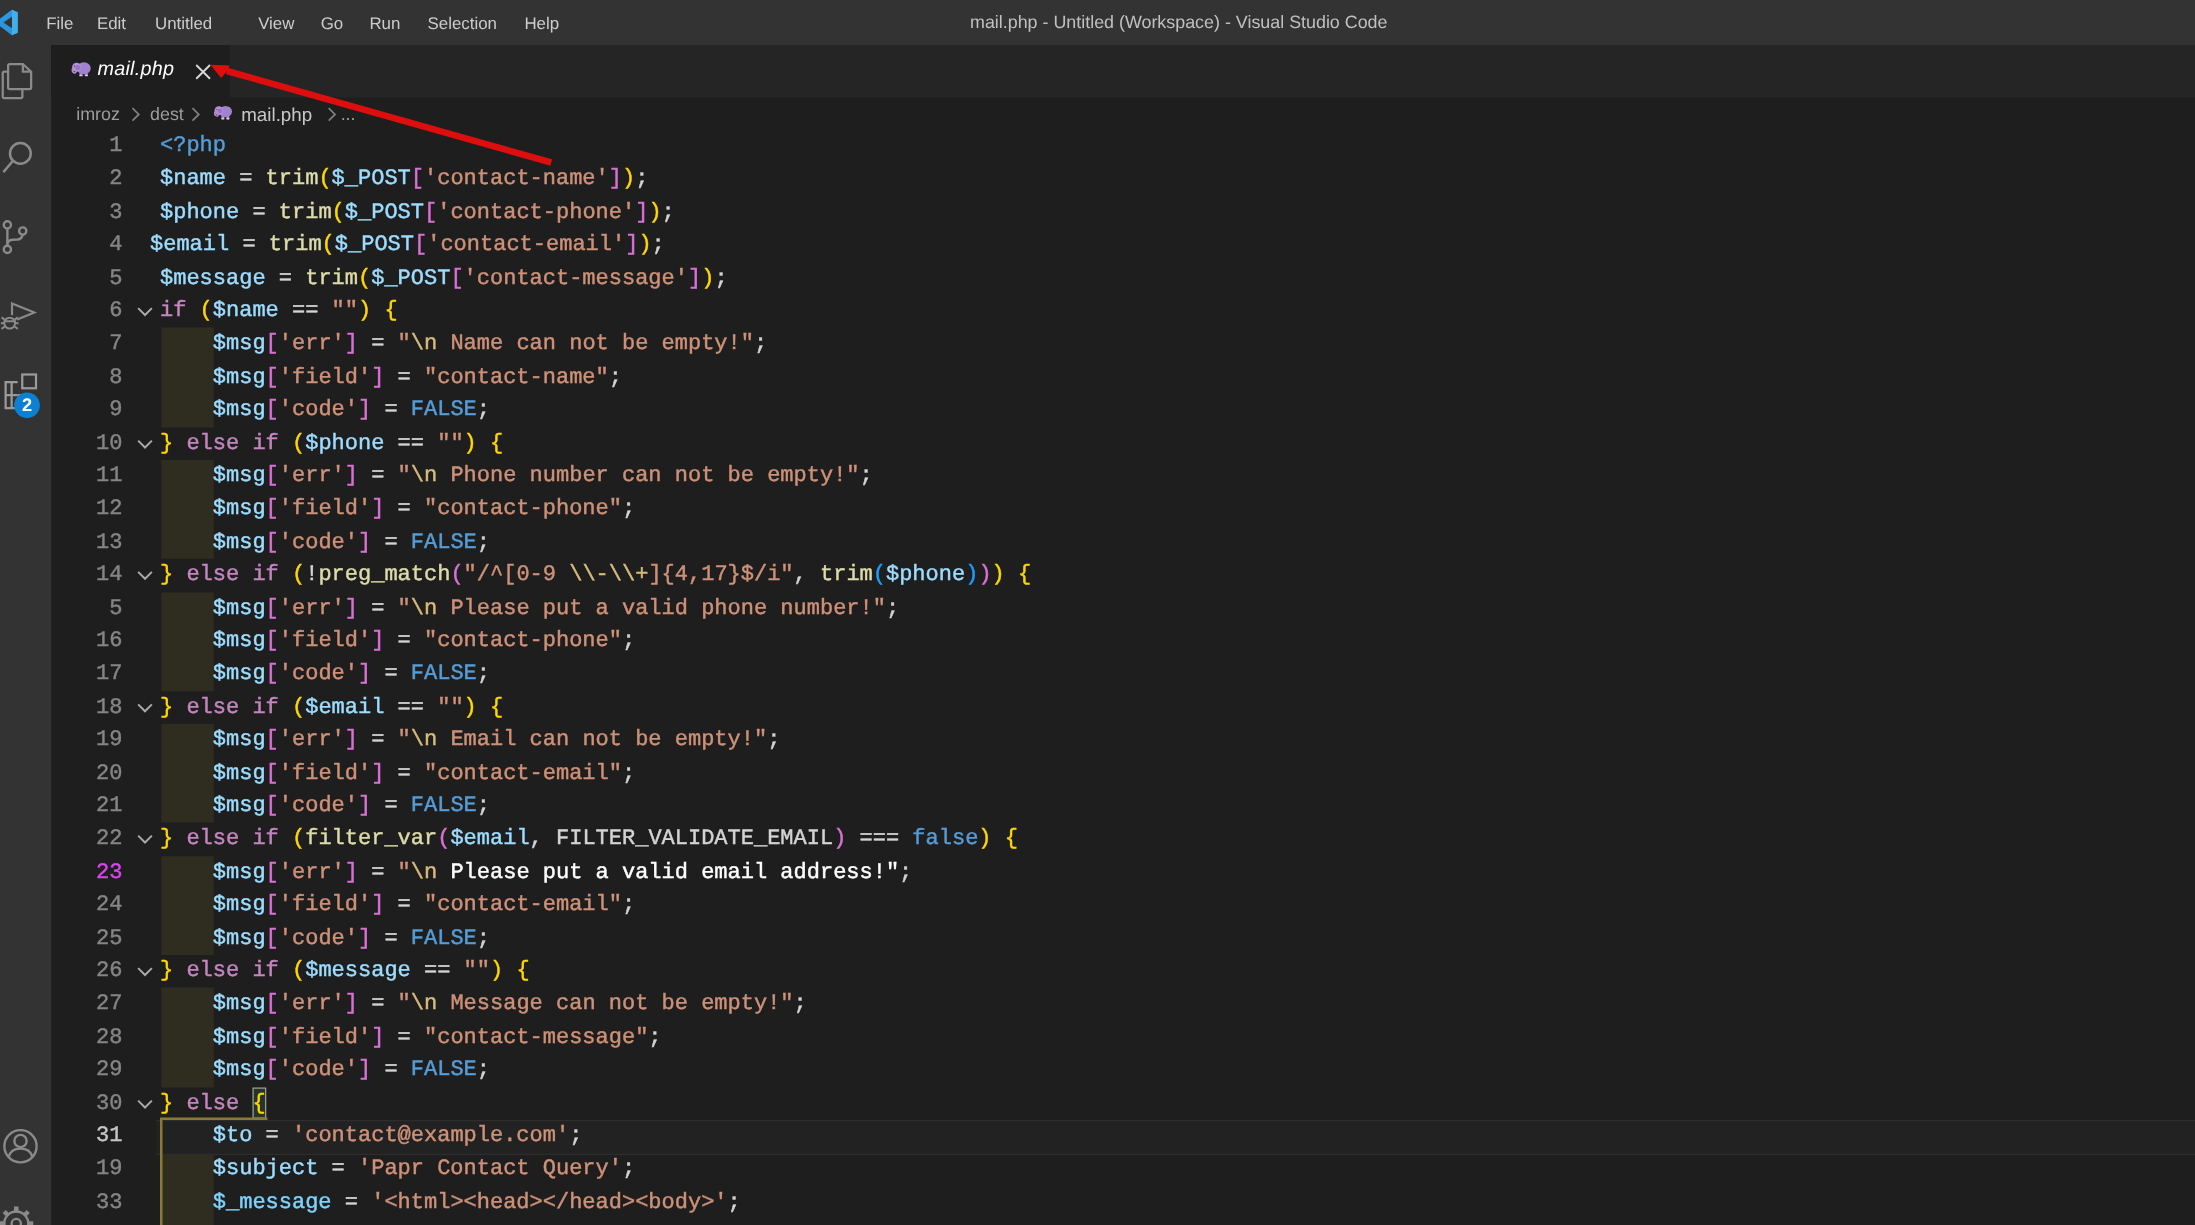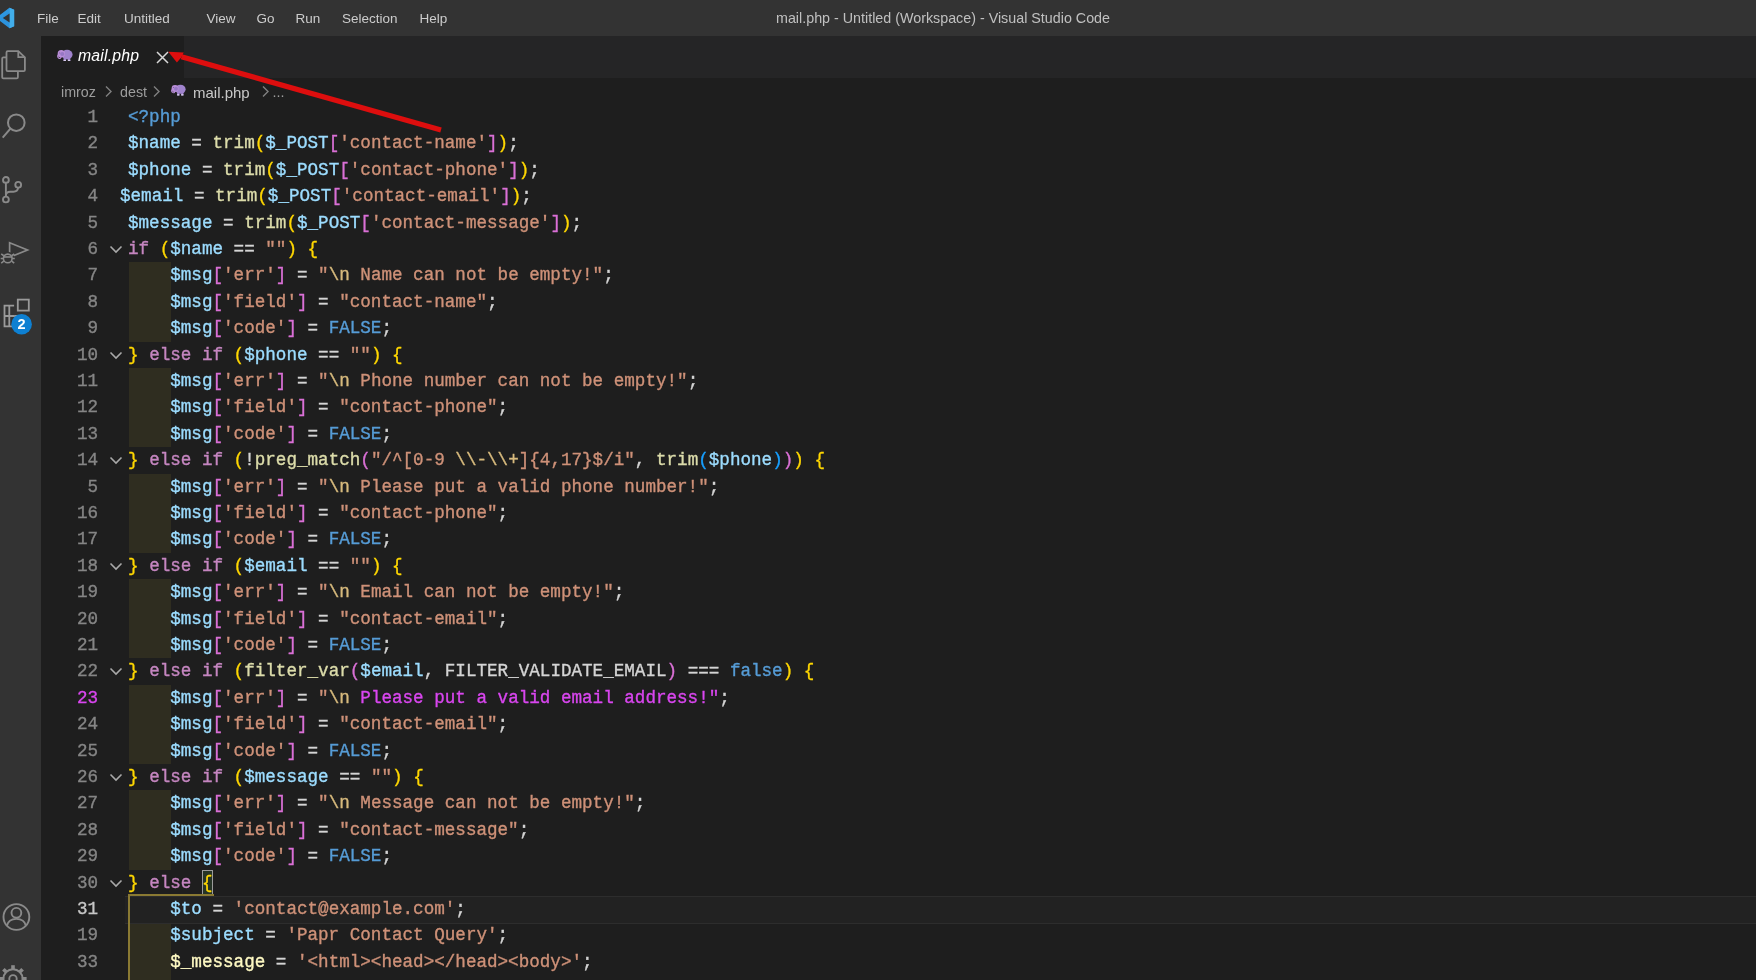--- a/index.html
+++ b/index.html
@@ -199,21 +199,21 @@
 <div class="abs num" style="left:56px;top:605.5999999999999px;color:#858585">20</div>
 <div class="abs code" style="left:128.0px;top:605.5999999999999px">    <i style="color:#9cdcfe">$msg</i><i style="color:#da70d6">[</i><i style="color:#ce9178">'field'</i><i style="color:#da70d6">]</i><i style="color:#d4d4d4"> = </i><i style="color:#ce9178">"contact-email"</i><i style="color:#d4d4d4">;</i></div>
 <div class="abs num" style="left:56px;top:632.0px;color:#858585">21</div>
 <div class="abs code" style="left:128.0px;top:632.0px">    <i style="color:#9cdcfe">$msg</i><i style="color:#da70d6">[</i><i style="color:#ce9178">'code'</i><i style="color:#da70d6">]</i><i style="color:#d4d4d4"> = </i><i style="color:#569cd6">FALSE</i><i style="color:#d4d4d4">;</i></div>
 <div class="abs num" style="left:56px;top:658.4px;color:#858585">22</div>
 <svg class="abs" style="left:109px;top:667.4px" width="14" height="9" viewBox="0 0 14 9">
     <path d="M1.5 1.5 L7 7 L12.5 1.5" stroke="#a9a9a9" stroke-width="1.6" fill="none"></path>
   </svg>
 <div class="abs code" style="left:128.0px;top:658.4px"><i style="color:#ffd700">}</i><i style="color:#d4d4d4"> </i><i style="color:#c586c0">else</i><i style="color:#d4d4d4"> </i><i style="color:#c586c0">if</i><i style="color:#d4d4d4"> </i><i style="color:#ffd700">(</i><i style="color:#dcdcaa">filter_var</i><i style="color:#da70d6">(</i><i style="color:#9cdcfe">$email</i><i style="color:#d4d4d4">, FILTER_VALIDATE_EMAIL</i><i style="color:#da70d6">)</i><i style="color:#d4d4d4"> === </i><i style="color:#569cd6">false</i><i style="color:#ffd700">)</i><i style="color:#d4d4d4"> </i><i style="color:#ffd700">{</i></div>
 <div class="abs num" style="left:56px;top:684.8px;color:#d946ef">23</div>
-<div class="abs code" style="left:128.0px;top:684.8px">    <i style="color:#9cdcfe">$msg</i><i style="color:#da70d6">[</i><i style="color:#ce9178">'err'</i><i style="color:#da70d6">]</i><i style="color:#d4d4d4"> = </i><i style="color:#ce9178">"</i><i style="color:#d7ba7d">\n</i><i style="color:#d946ef"> Please put a valid email address!"</i><i style="color:#d4d4d4">;</i></div>
+<div class="abs code" style="left:128.0px;top:684.8px">    <i style="color:#9cdcfe">$msg</i><i style="color:#da70d6">[</i><i style="color:#ce9178">'err'</i><i style="color:#da70d6">]</i><i style="color:#d4d4d4"> = </i><i style="color:#ce9178">"</i><i style="color:#d7ba7d">\n</i><i style="color:#ffffff"> Please put a valid email address!"</i><i style="color:#d4d4d4">;</i></div>
 <div class="abs num" style="left:56px;top:711.1999999999999px;color:#858585">24</div>
 <div class="abs code" style="left:128.0px;top:711.1999999999999px">    <i style="color:#9cdcfe">$msg</i><i style="color:#da70d6">[</i><i style="color:#ce9178">'field'</i><i style="color:#da70d6">]</i><i style="color:#d4d4d4"> = </i><i style="color:#ce9178">"contact-email"</i><i style="color:#d4d4d4">;</i></div>
 <div class="abs num" style="left:56px;top:737.5999999999999px;color:#858585">25</div>
 <div class="abs code" style="left:128.0px;top:737.5999999999999px">    <i style="color:#9cdcfe">$msg</i><i style="color:#da70d6">[</i><i style="color:#ce9178">'code'</i><i style="color:#da70d6">]</i><i style="color:#d4d4d4"> = </i><i style="color:#569cd6">FALSE</i><i style="color:#d4d4d4">;</i></div>
 <div class="abs num" style="left:56px;top:764.0px;color:#858585">26</div>
 <svg class="abs" style="left:109px;top:773.0px" width="14" height="9" viewBox="0 0 14 9">
     <path d="M1.5 1.5 L7 7 L12.5 1.5" stroke="#a9a9a9" stroke-width="1.6" fill="none"></path>
   </svg>
 <div class="abs code" style="left:128.0px;top:764.0px"><i style="color:#ffd700">}</i><i style="color:#d4d4d4"> </i><i style="color:#c586c0">else</i><i style="color:#d4d4d4"> </i><i style="color:#c586c0">if</i><i style="color:#d4d4d4"> </i><i style="color:#ffd700">(</i><i style="color:#9cdcfe">$message</i><i style="color:#d4d4d4"> == </i><i style="color:#ce9178">""</i><i style="color:#ffd700">)</i><i style="color:#d4d4d4"> </i><i style="color:#ffd700">{</i></div>
 <div class="abs num" style="left:56px;top:790.4px;color:#858585">27</div>
@@ -225,16 +225,16 @@
 <div class="abs num" style="left:56px;top:869.5999999999999px;color:#858585">30</div>
 <svg class="abs" style="left:109px;top:878.5999999999999px" width="14" height="9" viewBox="0 0 14 9">
     <path d="M1.5 1.5 L7 7 L12.5 1.5" stroke="#a9a9a9" stroke-width="1.6" fill="none"></path>
   </svg>
 <div class="abs code" style="left:128.0px;top:869.5999999999999px"><i style="color:#ffd700">}</i><i style="color:#d4d4d4"> </i><i style="color:#c586c0">else</i><i style="color:#d4d4d4"> </i><i style="color:#ffd700">{</i></div>
 <div class="abs num" style="left:56px;top:896.0px;color:#c6c6c6">31</div>
 <div class="abs code" style="left:128.0px;top:896.0px">    <i style="color:#9cdcfe">$to</i><i style="color:#d4d4d4"> = </i><i style="color:#ce9178">'contact@example.com'</i><i style="color:#d4d4d4">;</i></div>
 <div class="abs num" style="left:56px;top:922.4px;color:#858585">19</div>
 <div class="abs code" style="left:128.0px;top:922.4px">    <i style="color:#9cdcfe">$subject</i><i style="color:#d4d4d4"> = </i><i style="color:#ce9178">'Papr Contact Query'</i><i style="color:#d4d4d4">;</i></div>
 <div class="abs num" style="left:56px;top:948.8px;color:#858585">33</div>
-<div class="abs code" style="left:128.0px;top:948.8px">    <i style="color:#fef9c3">$_message</i><i style="color:#d4d4d4"> = </i><i style="color:#ce9178">'&lt;html&gt;&lt;head&gt;&lt;/head&gt;&lt;body&gt;'</i><i style="color:#d4d4d4">;</i></div>
+<div class="abs code" style="left:128.0px;top:948.8px">    <i style="color:#7dd3fc">$_message</i><i style="color:#d4d4d4"> = </i><i style="color:#ce9178">'&lt;html&gt;&lt;head&gt;&lt;/head&gt;&lt;body&gt;'</i><i style="color:#d4d4d4">;</i></div>
 <svg class="abs" style="left:0;top:0;pointer-events:none" width="1756" height="980" viewBox="0 0 1756 980">
 <path d="M181.5 56.8 L441 130" stroke="#dd0e0e" stroke-width="5.2" fill="none"></path>
 <polygon points="168.3,51.7 183.8,52.4 181.2,57.6 176.9,62.4" fill="#dd0e0e"></polygon>
 </svg>
 </body></html>

